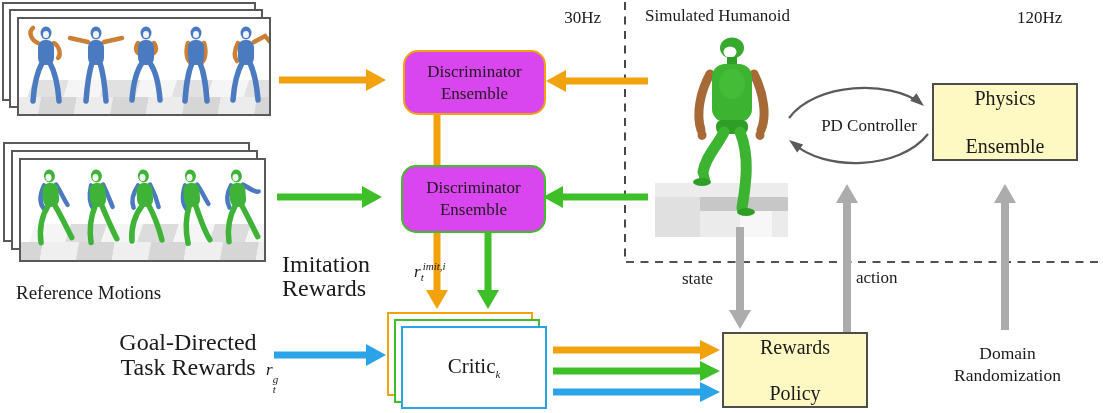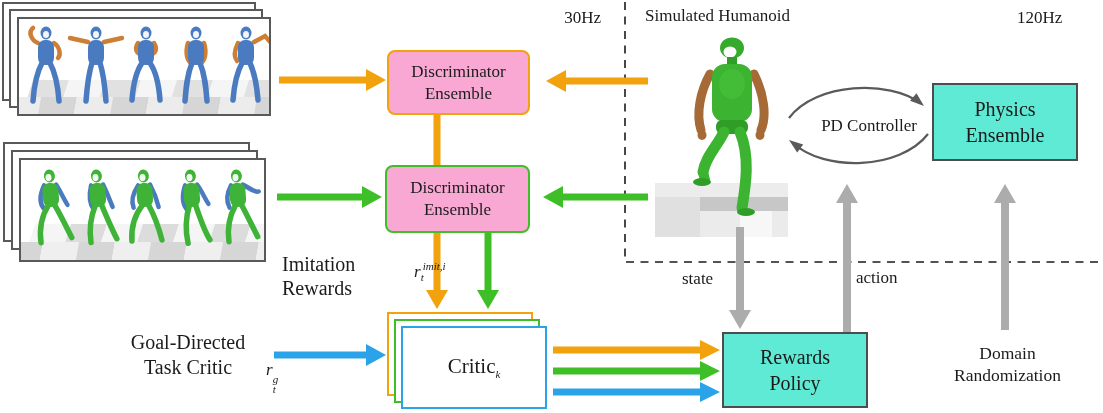--- a/index.html
+++ b/index.html
@@ -2,37 +2,37 @@
 <html style="--c-orange: #F2A20D; --c-green: #3FBF27; --c-blue: #2BA3E8; --c-grayArrow: #ACACAC; --c-arcGray: #5A5A5A;"><head>
 <meta charset="utf-8">
 <style>
   html,body{margin:0;padding:0;background:#fff;}
   #fig{position:relative;width:1103px;height:413px;background:#fff;overflow:hidden;
        font-family:"Liberation Serif","DejaVu Serif",serif;color:#1b1b1b;}
   .abs{position:absolute;}
   
   .frame{position:absolute;background:#fff;border:2px solid #58595b;box-sizing:border-box;}
   
-  .rbox{position:absolute;background:#f9a8d4;border-radius:8px;box-sizing:content-box;
+  .rbox{position:absolute;background:#d946ef;border-radius:15px;box-sizing:content-box;
         display:flex;flex-direction:column;align-items:center;justify-content:center;
-        font-size:17px;line-height:22px;text-align:center;}
+        font-size:17px;line-height:22px;text-align:center;margin-left:16px;}
   .rbox.or{border:2.5px solid var(--c-orange,#F2A20D);}
   .rbox.gr{border:2.5px solid var(--c-green,#3FBF27);}
   
-  .sbox{position:absolute;background:#5eead4;border:2px solid #4d4d4d;box-sizing:content-box;
-        display:flex;flex-direction:column;align-items:center;justify-content:center;
+  .sbox{position:absolute;background:#fef9c3;border:2px solid #4d4d4d;box-sizing:content-box;
+        display:flex;flex-direction:column;align-items:center;justify-content:space-between;
         font-size:20px;line-height:26px;text-align:center;}
   
   .cbox{position:absolute;background:#fff;box-sizing:border-box;width:146px;height:84px;}
   .cbox.b1{border:2px solid var(--c-orange,#F2A20D);}
   .cbox.b2{border:2px solid var(--c-green,#3FBF27);}
   .cbox.b3{border:2px solid var(--c-blue,#2BA3E8);display:flex;align-items:center;justify-content:center;
            font-size:21px;text-align:right;}
   .lbl{position:absolute;font-size:17px;line-height:21px;white-space:nowrap;}
-  .lbl2{position:absolute;font-size:20px;line-height:24px;}
+  .lbl2{position:absolute;font-size:24px;line-height:24px;}
   .ctr{text-align:center;}
   sub,sup{font-size:11px;}
   i{font-style:italic;}
   .mstack{display:inline-flex;flex-direction:column;align-items:flex-start;vertical-align:-8px;
           font-size:11px;line-height:10px;font-style:italic;}
   svg{display:block;}
   .a-or{fill:var(--c-orange,#F2A20D);}
   .a-gr{fill:var(--c-green,#3FBF27);}
   .a-bl{fill:var(--c-blue,#2BA3E8);}
   .a-gy{fill:var(--c-grayArrow,#ACACAC);}
@@ -270,32 +270,33 @@
   <div class="cbox b1" style="left:387px;top:312px;"></div>
   <div class="cbox b2" style="left:394px;top:319px;"></div>
   <div class="cbox b3" style="left:401px;top:326px;width:146px;height:83px;">
     <span><span>Critic</span><sub><i>k</i></sub></span>
   </div>
 
   <div class="lbl" style="left:545px;top:7px;width:56px;text-align:right;">30Hz</div>
   <div class="lbl" style="left:645px;top:5px;">Simulated Humanoid</div>
   <div class="lbl" style="left:1017px;top:7px;">120Hz</div>
   <div class="lbl" style="left:795px;top:115px;width:122px;text-align:right;">PD Controller</div>
+  <div class="lbl" style="left:16px;top:282px;font-size:19px;">Reference Motions</div>
 
   <div class="lbl2" style="left:282px;top:252px;">
     <span>Imitation</span><br>
     <span>Rewards</span>
   </div>
   <div class="lbl2" style="left:378px;top:254px;font-size:17px;margin-left:36px;">
     <i>r</i><sub><i>t</i></sub><sup style="margin-left:-1px;"><i>imit,i</i></sup>
   </div>
 
   <div class="lbl2 ctr" style="left:112px;top:330px;width:152px;line-height:25px;">
     <span>Goal-Directed</span><br>
-    <span>Task Critic</span>
+    <span>Task Rewards</span>
   </div>
   <div class="lbl2" style="left:266px;top:358px;font-size:17px;">
     <i>r</i><span class="mstack">
         <span>g</span>
         <span>t</span>
       </span>
   </div>
 
   <div class="lbl" style="left:682px;top:268px;">state</div>
   <div class="lbl" style="left:856px;top:267px;">action</div>

